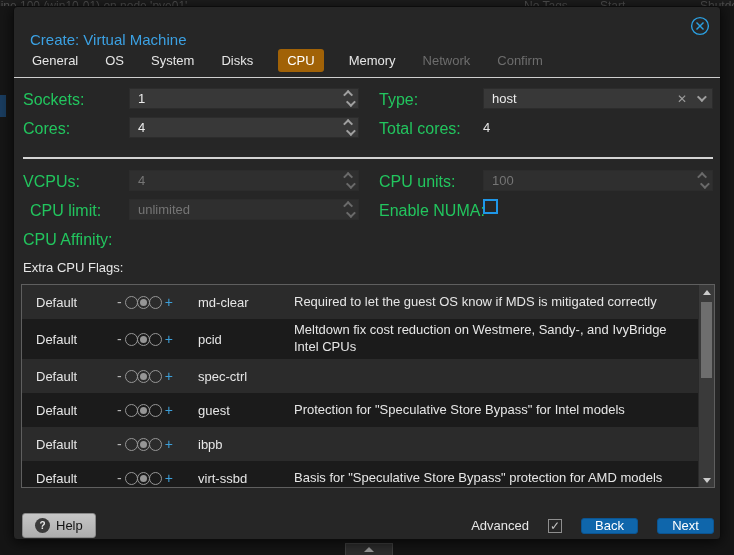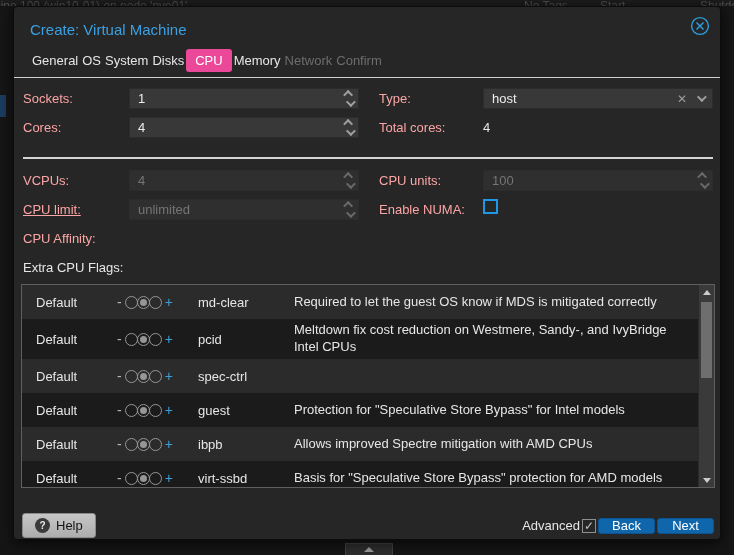--- a/index.html
+++ b/index.html
@@ -13,30 +13,30 @@
   .bd-tags  { left:524px; }
   .bd-start { left:600px; color:#3e3e3e; }
   .bd-shut  { left:700px; }
   .backdrop-left-frag { position:absolute; left:0; top:95px; width:6px; height:22px; background:#1f5f9e; opacity:.55; }
   .backdrop-bottom { position:absolute; left:0; top:540px; width:734px; height:15px; background:#151515; }
   .expander-tab { position:absolute; left:345px; top:543px; width:48px; height:12px; background:#2d2d2d; border:1px solid #404040; border-bottom:none; display:flex; align-items:center; justify-content:center; }
   .expander-arrow { width:0; height:0; border-left:5px solid transparent; border-right:5px solid transparent; border-bottom:5px solid #9a9a9a; }
 
   
   .dialog { position:absolute; left:13px; top:6px; width:708px; height:534px; background:#262626; border:1px solid #0c0c0c; border-radius:4px; box-shadow:0 2px 14px rgba(0,0,0,.75); overflow:hidden; }
-  .dlg-title { position:absolute; left:16px; top:14px; font-size:15px; color:#3ba1e3; }
+  .dlg-title { position:absolute; left:16px; top:24px; font-size:15px; color:#3ba1e3; }
   .dlg-close { position:absolute; right:10px; top:9px; width:20px; height:20px; cursor:pointer; }
 
-  .tabbar { position:absolute; left:16px; top:40px; height:26px; display:flex; align-items:center; }
+  .tabbar { position:absolute; left:16px; top:40px; height:26px; display:flex; align-items:center; gap:23px; }
   .tab { font-size:13px; color:#e6e6e6; padding:4px 2px; white-space:nowrap; }
-  .tab.active { background:#ec4899; color:#ffffff; border-radius:3px; padding:4px 9px; }
+  .tab.active { background:#a16207; color:#ffffff; border-radius:3px; padding:4px 9px; }
   .tab.disabled { color:#6d6d6d; }
   .tab-divider { position:absolute; left:0; top:70px; width:708px; height:1px; background:#cfcfcf; }
 
-  .form-label { position:absolute; font-size:13px; color:#fca5a5; }
+  .form-label { position:absolute; font-size:16px; color:#22c55e; }
   .field { position:absolute; width:230px; height:21px; background:#383838; border:1px solid #2c2c2c; display:flex; align-items:center; }
   .field input { flex:1; background:transparent; border:none; outline:none; color:#ececec; font-size:13px; font-family:"Liberation Sans",sans-serif; padding:0 0 0 8px; min-width:0; }
   .field input::placeholder { color:#757575; opacity:1; }
   .field.disabled { background:#2f2f2f; }
   .field.disabled input { color:#757575; }
   .spin-btns { width:18px; height:100%; display:flex; flex-direction:column; align-items:center; justify-content:center; gap:3px; }
   .chev { width:7px; height:7px; border-left:2px solid #a0a0a0; border-top:2px solid #a0a0a0; }
   .chev.up { transform:rotate(45deg) translateY(2px); }
   .chev.down { transform:rotate(225deg) translateY(2px); }
   .field.disabled .chev { border-color:#6a6a6a; }
@@ -70,21 +70,21 @@
   .scrollbar { position:absolute; right:0; top:0; width:16px; height:202px; background:#3a3a3a; border-left:1px solid #2a2a2a; }
   .sb-arrow { position:absolute; left:0; width:16px; height:14px; display:flex; align-items:center; justify-content:center; }
   .sb-up { top:0; } .sb-down { bottom:0; }
   .tri-up { width:0; height:0; border-left:4px solid transparent; border-right:4px solid transparent; border-bottom:5px solid #cccccc; }
   .tri-down { width:0; height:0; border-left:4px solid transparent; border-right:4px solid transparent; border-top:5px solid #cccccc; }
   .sb-thumb { position:absolute; left:2px; top:17px; width:11px; height:76px; background:#6e6e6e; }
 
   
   .help-btn { position:absolute; left:8px; top:506px; height:25px; padding:0 12px; display:flex; align-items:center; gap:6px; background:linear-gradient(#c6c6c6,#adadad); border:1px solid #8a8a8a; border-radius:3px; color:#141414; font-size:13px; }
   .help-q { width:15px; height:15px; border-radius:50%; background:#3a3a3a; color:#e8e8e8; font-size:10px; font-weight:bold; display:flex; align-items:center; justify-content:center; }
-  .footer-right { position:absolute; right:6px; top:506px; height:25px; display:flex; align-items:center; gap:2px; }
+  .footer-right { position:absolute; right:6px; top:506px; height:25px; display:flex; align-items:center; gap:19px; }
   .adv-label { color:#e6e6e6; font-size:13px; }
   .adv-box { width:14px; height:14px; border:1px solid #8f8f8f; background:transparent; display:flex; align-items:center; justify-content:center; color:#c0c0c0; font-size:12px; line-height:1; }
   .btn-blue { height:16px; min-width:57px; padding:0 13px; background:#0f66ab; border:1px solid #0b5491; border-radius:3px; color:#ffffff; font-size:13px; display:flex; align-items:center; justify-content:center; }
 </style>
 </head>
 <body>
 
 <div class="backdrop-top">
   <span class="bd-vmtext">hine 100 (win10-01) on node 'pve01'</span>
   <span class="bd-tags">No Tags</span>
@@ -158,21 +158,21 @@
   </div>
   <div class="form-label" style="left:365px; top:166px;">CPU units:</div>
   <div class="field disabled" style="left:469px; top:163px;">
     <input disabled="" value="100" style="">
     <div class="spin-btns">
       <div class="chev up"></div>
       <div class="chev down"></div>
     </div>
   </div>
 
-  <div class="form-label" style="left:9px; top:195px;text-decoration:underline;">CPU limit:</div>
+  <div class="form-label" style="left:16px; top:195px;">CPU limit:</div>
   <div class="field disabled" style="left:115px; top:192px;">
     <input placeholder="unlimited" style="">
     <div class="spin-btns">
       <div class="chev up"></div>
       <div class="chev down"></div>
     </div>
   </div>
   <div class="form-label" style="left:365px; top:195px;">Enable NUMA:</div>
   <div class="numa-box" style="left:469px; top:192px;"></div>
 
@@ -247,21 +247,20 @@
         <div class="fcol-slider">
           <span class="slider-minus">-</span>
           <span class="sl-circle"></span>
           <span class="sl-circle">
               <span class="sl-dot"></span>
             </span>
           <span class="sl-circle"></span>
           <span class="slider-plus">+</span>
         </div>
         <div class="fcol-name">ibpb</div>
-        <div class="fcol-desc">Allows improved Spectre mitigation with AMD CPUs</div>
       </div>
 
       <div class="frow dark" style="height:34px;">
         <div class="fcol-state">Default</div>
         <div class="fcol-slider">
           <span class="slider-minus">-</span>
           <span class="sl-circle"></span>
           <span class="sl-circle">
               <span class="sl-dot"></span>
             </span>

